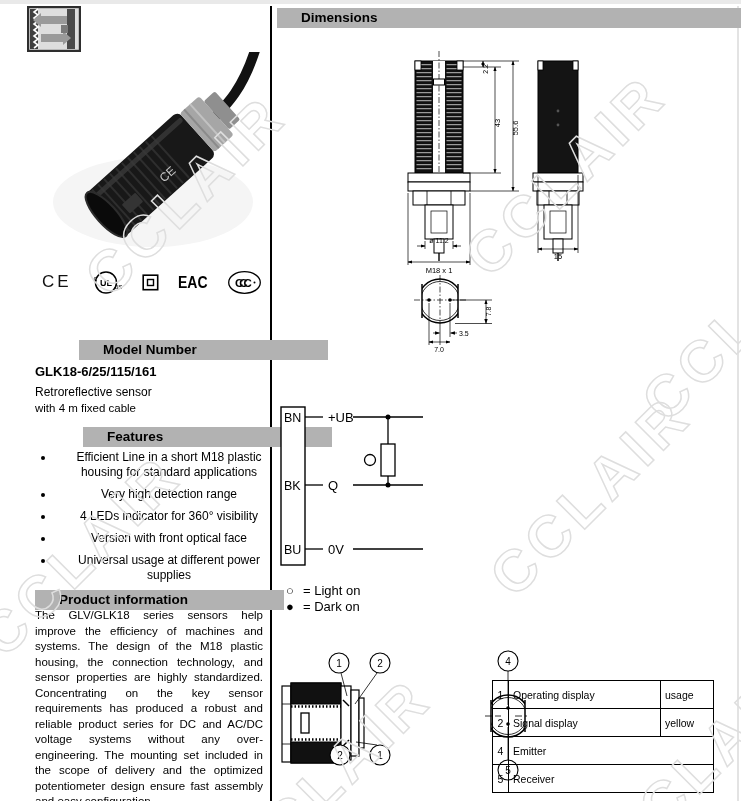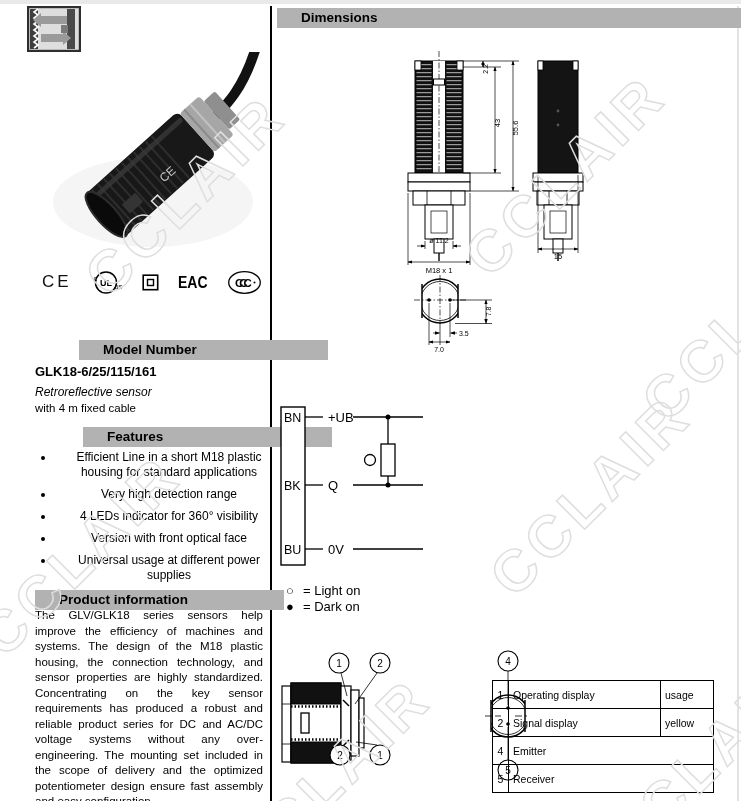--- a/index.html
+++ b/index.html
@@ -14,21 +14,21 @@
   .bar-pinfo{left:35px;top:590px;width:225px;}
   .bar-dim{left:277px;top:8px;width:453px;}
   .bar-elec{left:277px;top:373px;width:453px;}
   .bar-ind{left:277px;top:623px;width:453px;}
   .type-icon{position:absolute;left:27px;top:6px;}
   .photo{position:absolute;left:38px;top:52px;}
   .certs{position:absolute;left:42px;top:266px;width:220px;height:32px;display:flex;align-items:center;justify-content:space-between;}
   .ce-mark{font-size:17px;letter-spacing:3px;color:#111;}
   .eac-mark{font-size:14px;font-weight:bold;transform:scaleY(1.15);letter-spacing:0;}
   .model-number{position:absolute;left:35px;top:364px;font-size:13px;font-weight:bold;}
-  .model-type{position:absolute;left:35px;top:385px;font-size:12px;font-style:italic;}
+  .model-type{position:absolute;left:35px;top:385px;font-size:12px;}
   .model-note{position:absolute;left:35px;top:402px;font-size:11.5px;}
   ul.features{position:absolute;left:33px;top:450px;width:228px;margin:0;padding:0 0 0 22px;list-style:disc outside;font-size:12px;line-height:15px;text-align:center;}
   ul.features li{margin-bottom:7px;}
   .pinfo{position:absolute;left:35px;top:608px;width:228px;margin:0;font-size:11.5px;line-height:15.5px;text-align:justify;}
   .dim-svg{position:absolute;left:287px;top:43px;}
   .elec-svg{position:absolute;left:277px;top:398px;}
   .legend{position:absolute;left:286px;top:583px;font-size:13px;line-height:16px;}
   .legend .sym{display:inline-block;width:17px;font-size:13px;}
   .ind-svg{position:absolute;left:277px;top:646px;}
   .ind-table{position:absolute;left:492px;top:680px;width:222px;border-collapse:collapse;}

